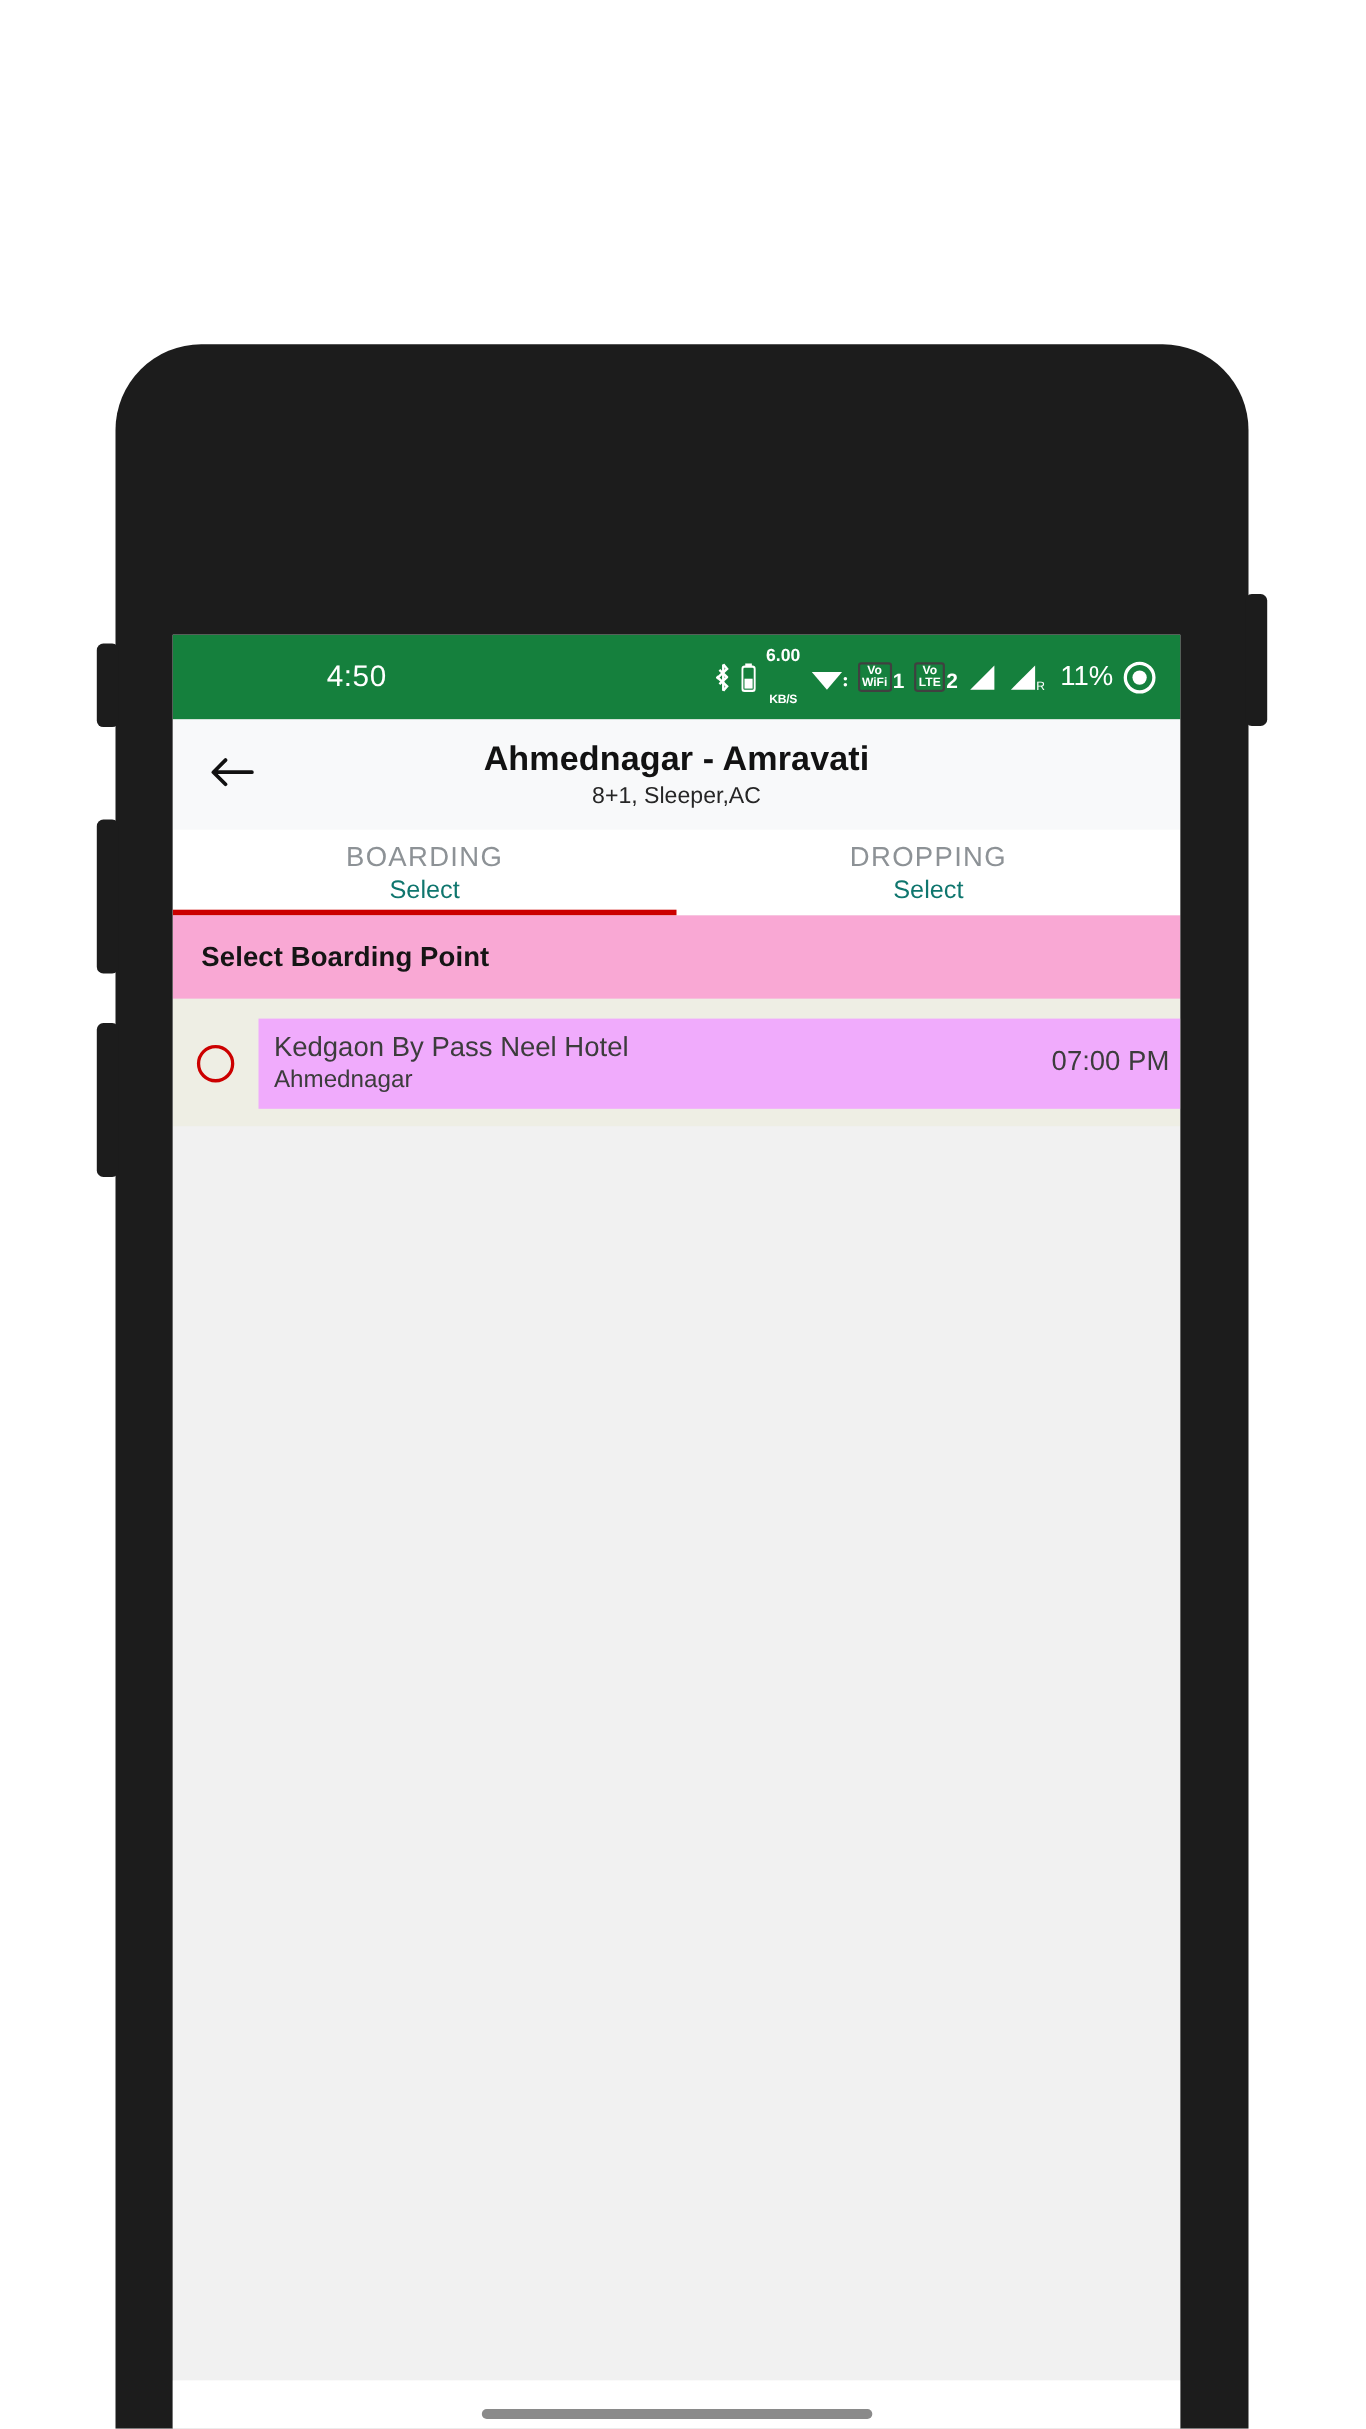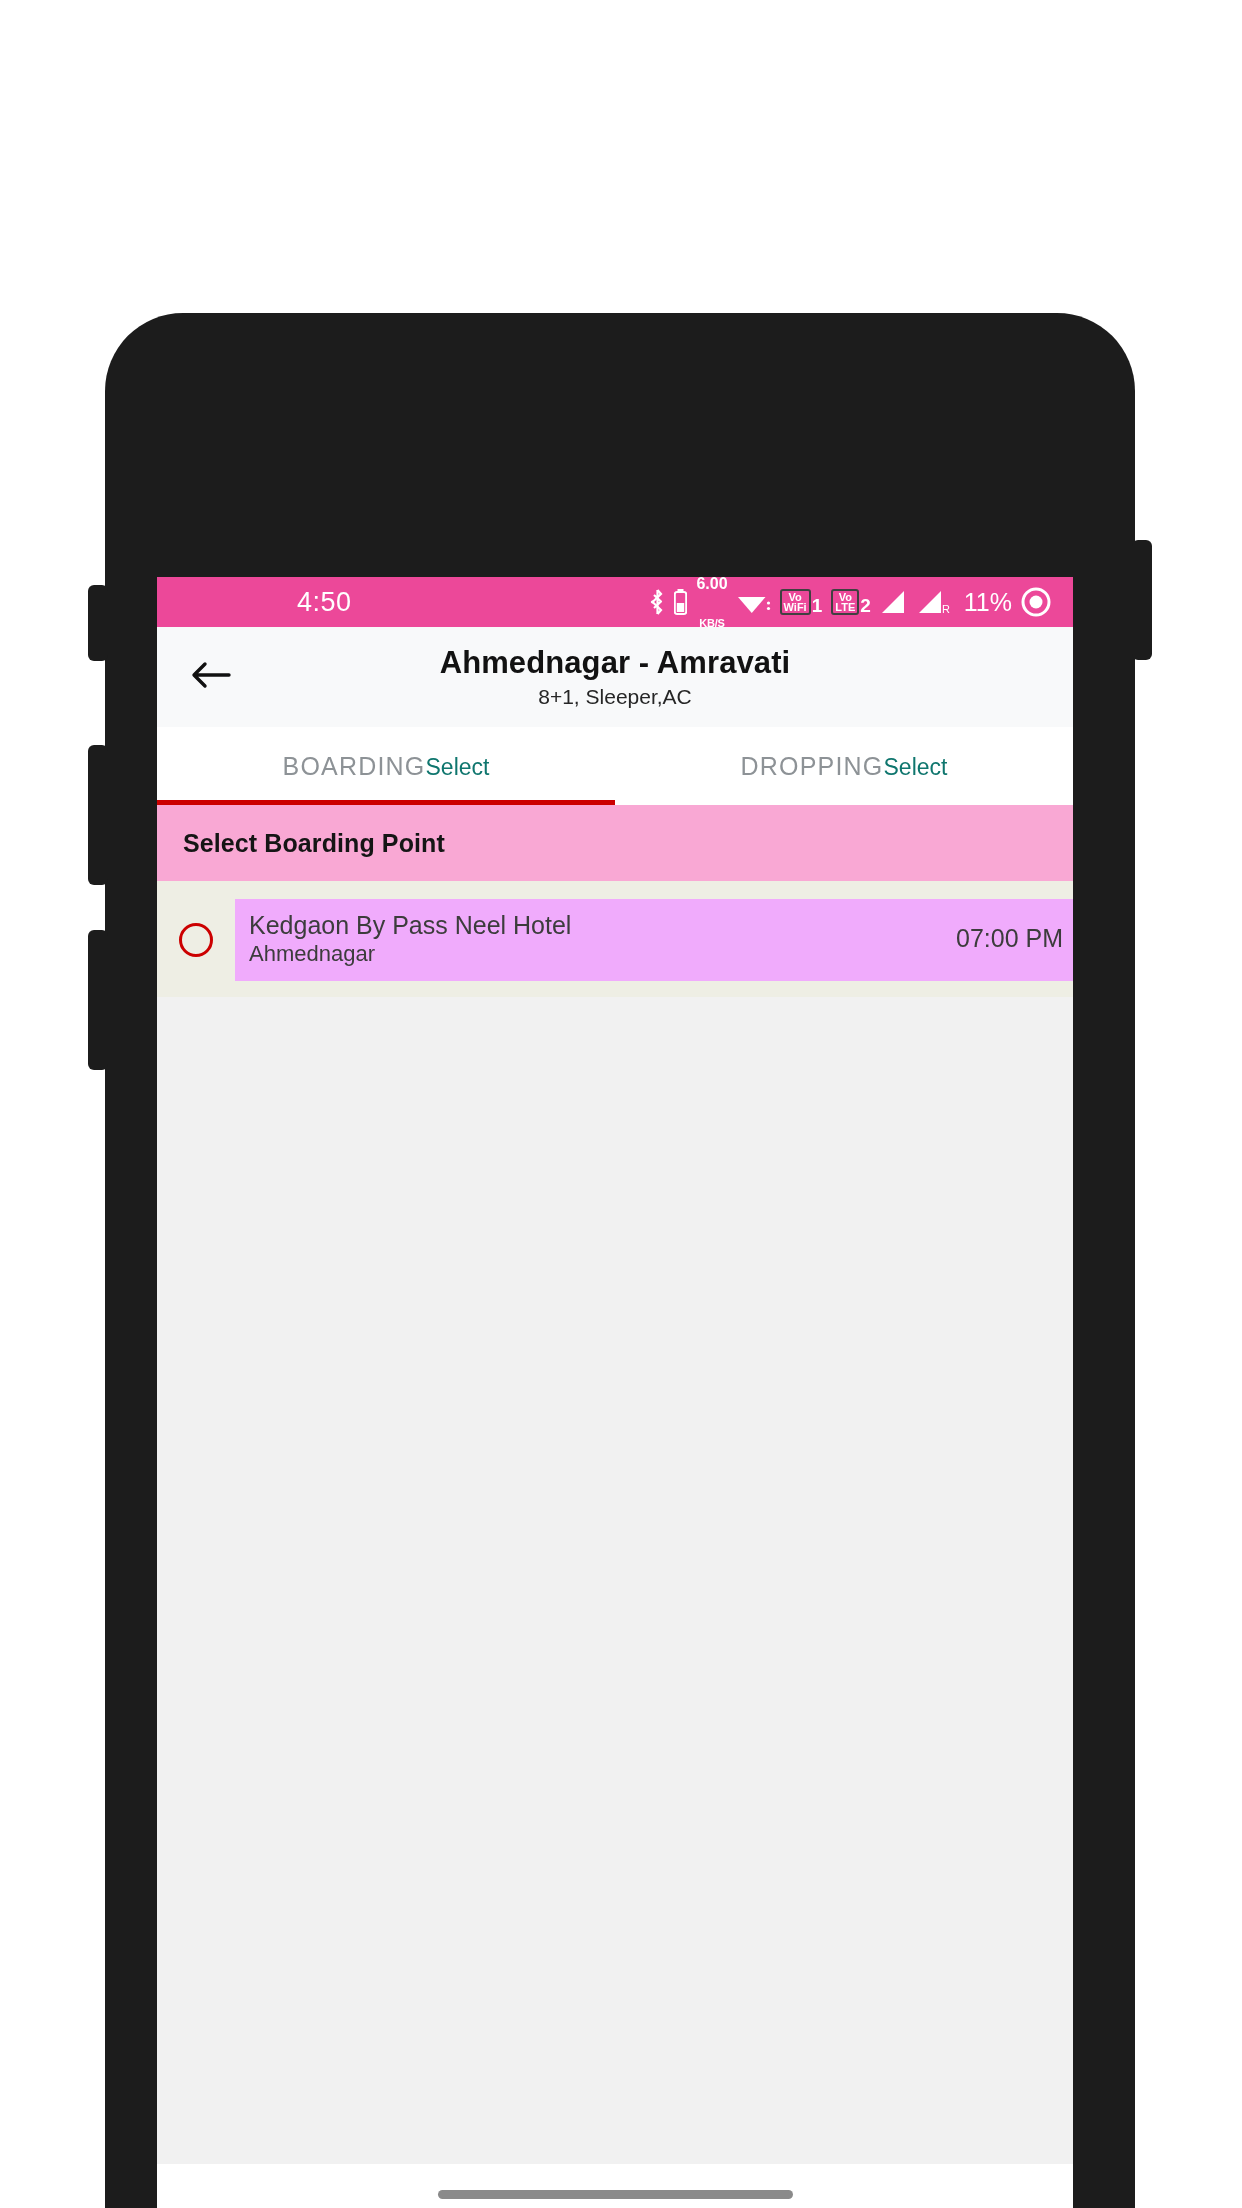--- a/index.html
+++ b/index.html
@@ -47,22 +47,22 @@
     top: 577px;
     width: 916px;
     height: 1631px;
     background: #f0f0f0;
     overflow: hidden;
   }
 
   
   .status-bar {
     position: relative;
-    height: 50px;
-    background: #ec4899;
+    height: 77px;
+    background: #15803d;
     display: flex;
     align-items: center;
     color: #ffffff;
   }
   .status-clock {
     position: absolute;
     left: 140px;
     font-size: 27px;
     font-weight: 500;
     letter-spacing: 0.5px;
@@ -148,21 +148,21 @@
   
   .tab-bar {
     position: relative;
     height: 78px;
     background: #ffffff;
     display: flex;
   }
   .tab {
     flex: 1 1 50%;
     display: flex;
-    flex-direction: row;
+    flex-direction: column;
     align-items: center;
     justify-content: center;
     cursor: pointer;
     position: relative;
   }
   .tab-label {
     font-size: 25px;
     font-weight: 400;
     color: #8d9296;
     letter-spacing: 1.2px;

